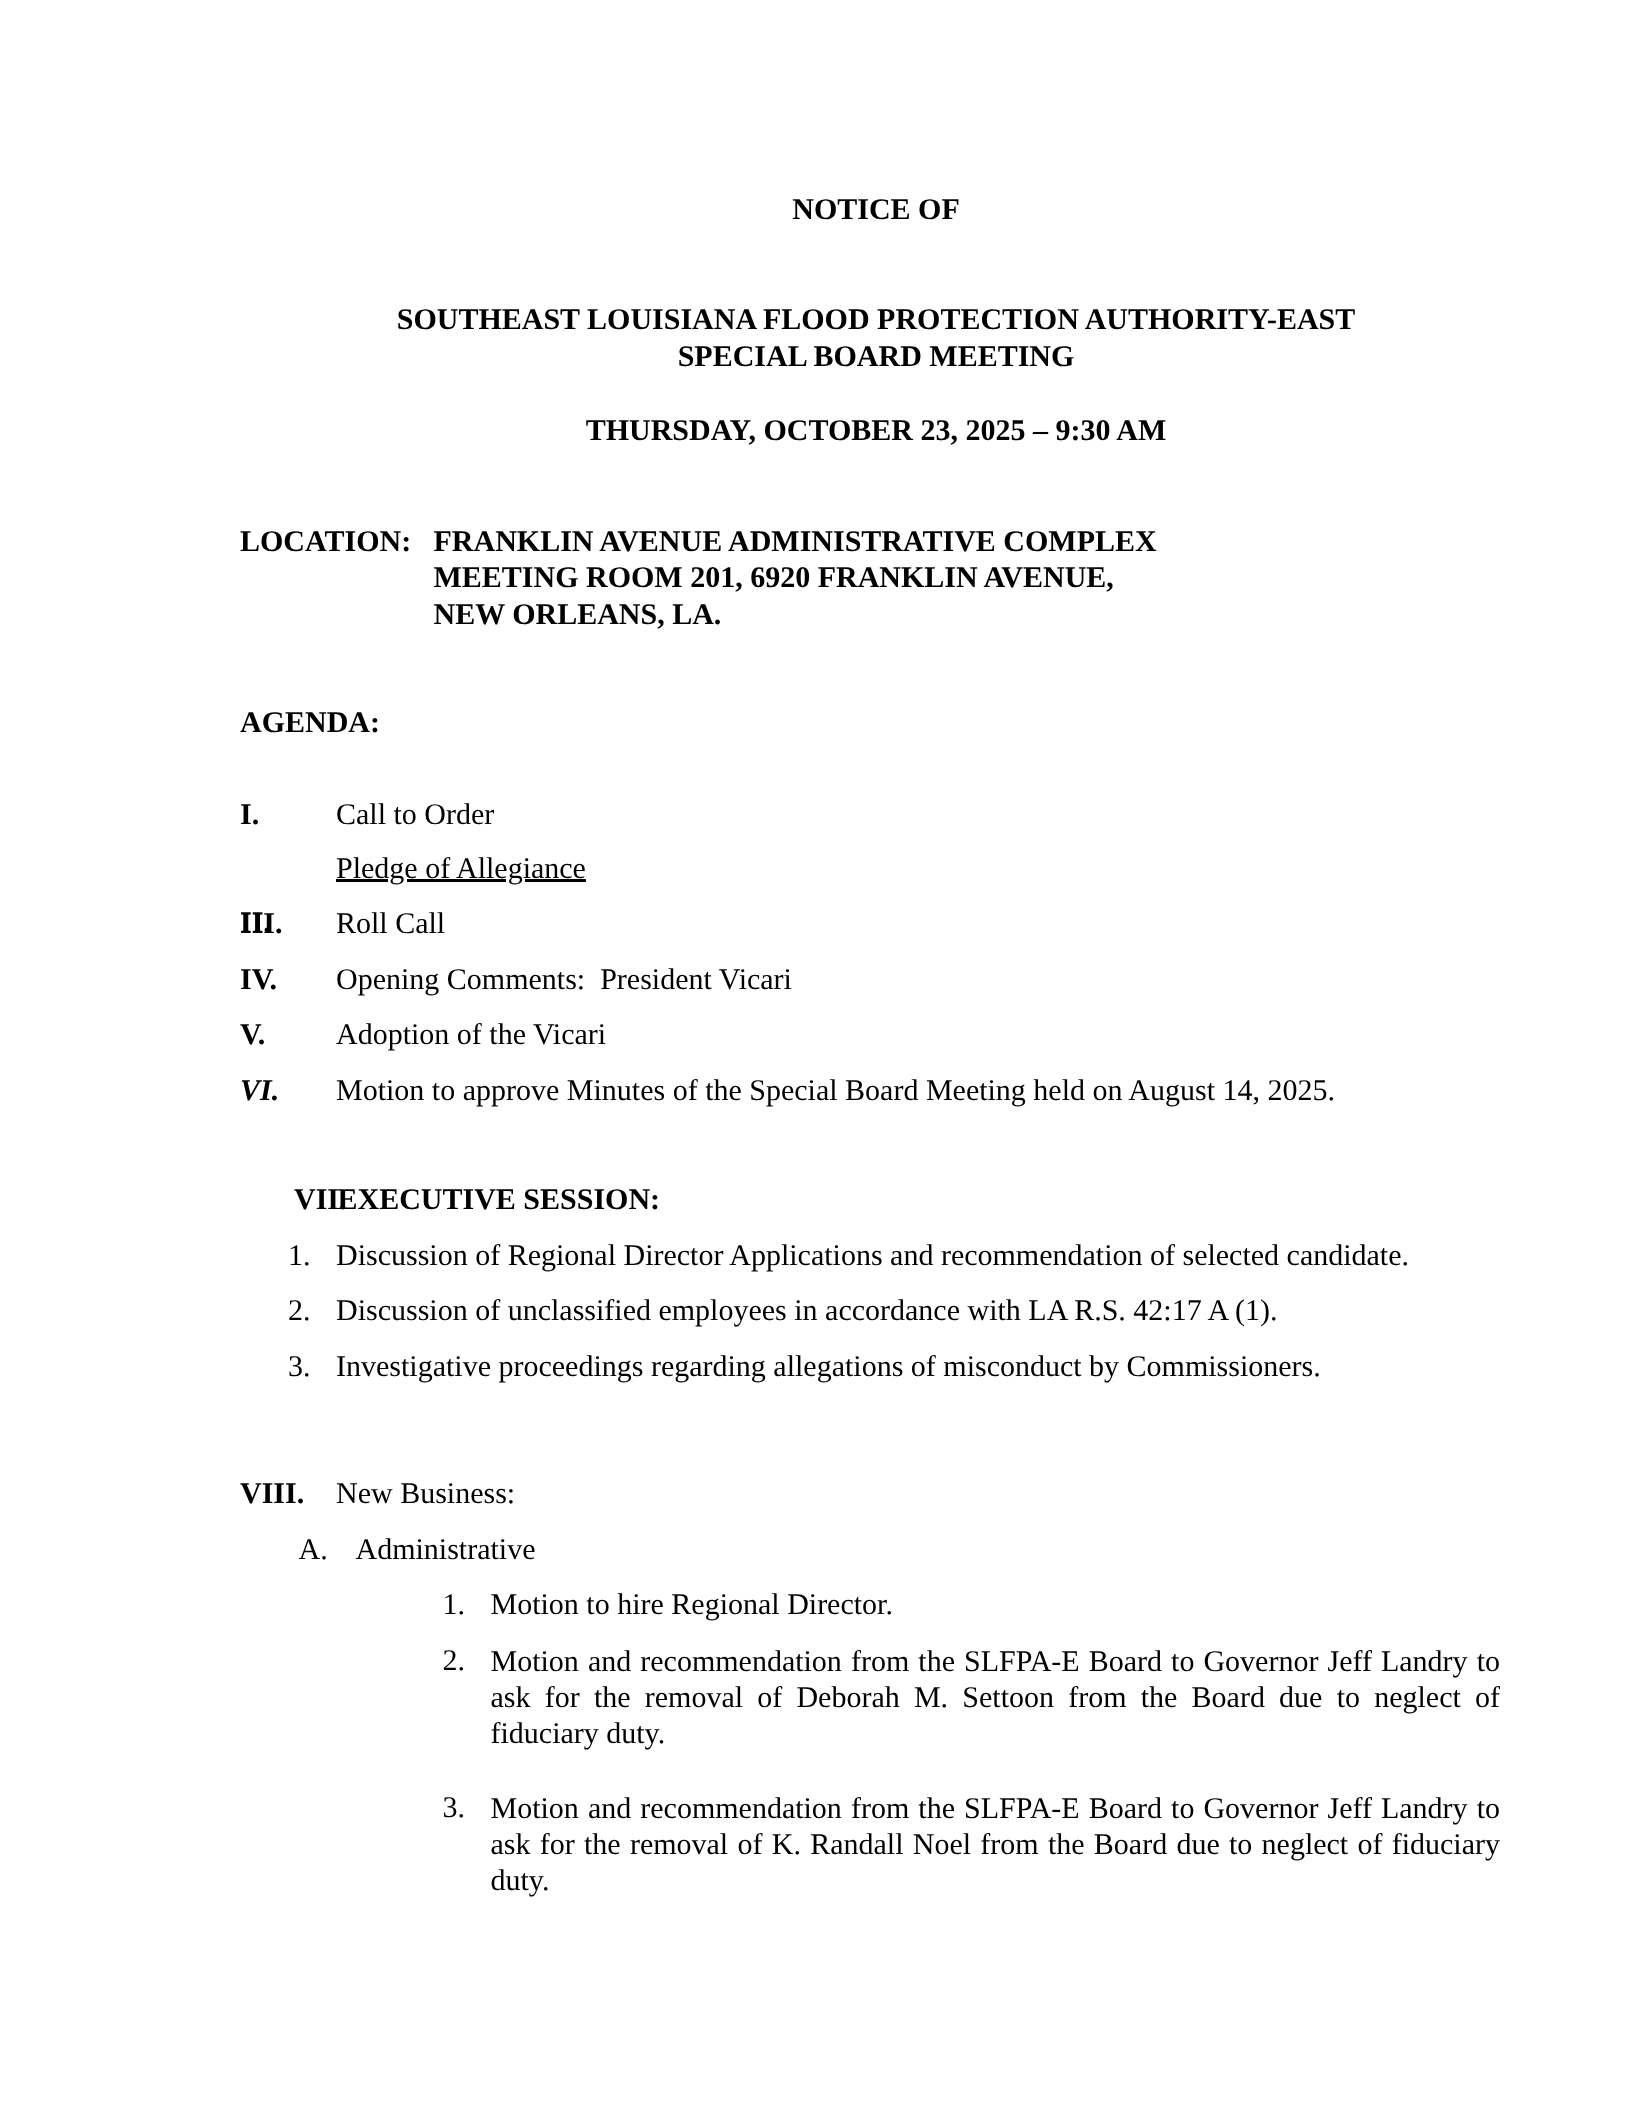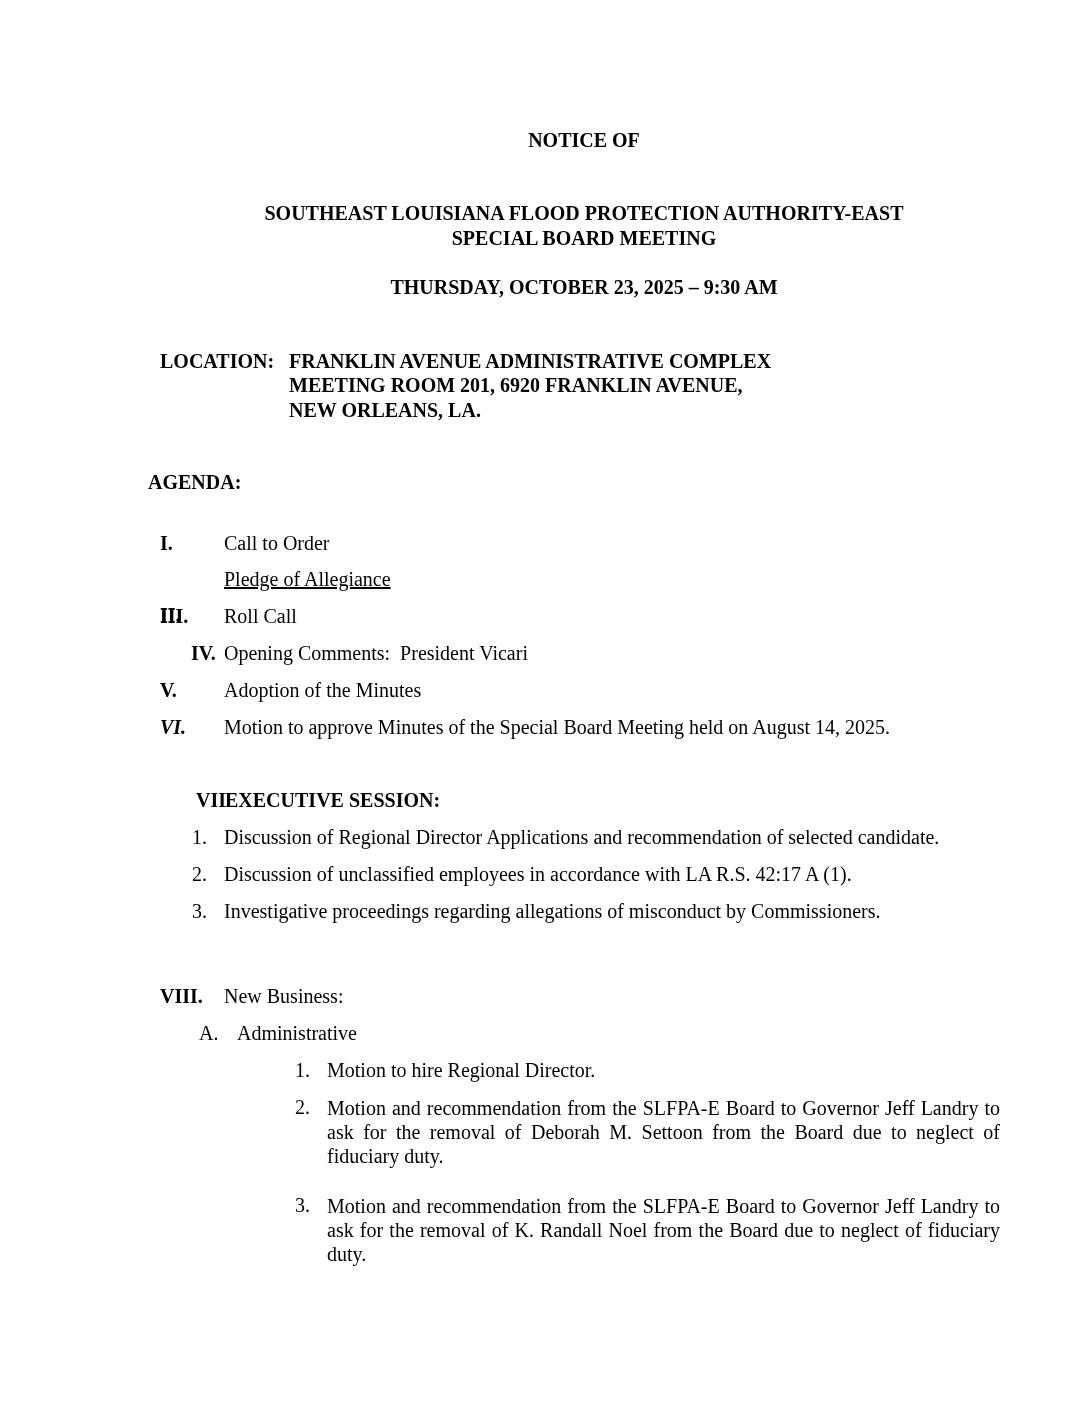--- a/index.html
+++ b/index.html
@@ -36,42 +36,42 @@
   <div class="abs bold center" style="top:227px;">SPECIAL BOARD MEETING</div>
   <div class="abs bold center" style="top:276px;">THURSDAY, OCTOBER 23, 2025 – 9:30 AM</div>
 
   <div>
     <div class="abs bold" style="top:350px; left:160px;">LOCATION:</div>
     <div class="abs bold" style="top:350px; left:289px;">FRANKLIN AVENUE ADMINISTRATIVE COMPLEX</div>
     <div class="abs bold" style="top:374px; left:289px;">MEETING ROOM 201, 6920 FRANKLIN AVENUE,</div>
     <div class="abs bold" style="top:399px; left:289px;">NEW ORLEANS, LA.</div>
   </div>
 
-  <div class="abs bold" style="top:471px; left:148px;">AGENDA:</div>
+  <div class="abs bold" style="top:471px; left:160px;">AGENDA:</div>
 
   <div>
     <div>
       <span class="abs bold" style="top:532px; left:160px;">I.</span>
       <span class="abs" style="top:532px; left:224px;">Call to Order</span>
     </div>
     <div>
       <span class="abs bold" style="top:568px; left:160px;margin-top:36px;">II.</span>
       <span class="abs" style="top:568px; left:224px;text-decoration:underline;">Pledge of Allegiance</span>
     </div>
     <div>
       <span class="abs bold" style="top:605px; left:160px;">III.</span>
       <span class="abs" style="top:605px; left:224px;">Roll Call</span>
     </div>
     <div>
-      <span class="abs bold" style="top:642px; left:160px;margin-left:31px;">IV.</span>
+      <span class="abs bold" style="top:642px; left:160px;">IV.</span>
       <span class="abs" style="top:642px; left:224px; white-space:pre;">Opening Comments:  President Vicari</span>
     </div>
     <div>
       <span class="abs bold" style="top:679px; left:160px;">V.</span>
-      <span class="abs" style="top:679px; left:224px;">Adoption of the Minutes</span>
+      <span class="abs" style="top:679px; left:224px;">Adoption of the Vicari</span>
     </div>
     <div>
       <span class="abs bold" style="top:716px; left:160px;font-style:italic;">VI.</span>
       <span class="abs" style="top:716px; left:224px;">Motion to approve Minutes of the Special Board Meeting held on August 14, 2025.</span>
     </div>
   </div>
 
   <div>
     <span class="abs bold" style="top:789px; left:160px;margin-left:36px;">VII.</span>
     <span class="abs bold" style="top:789px; left:225px;">EXECUTIVE SESSION:</span>

